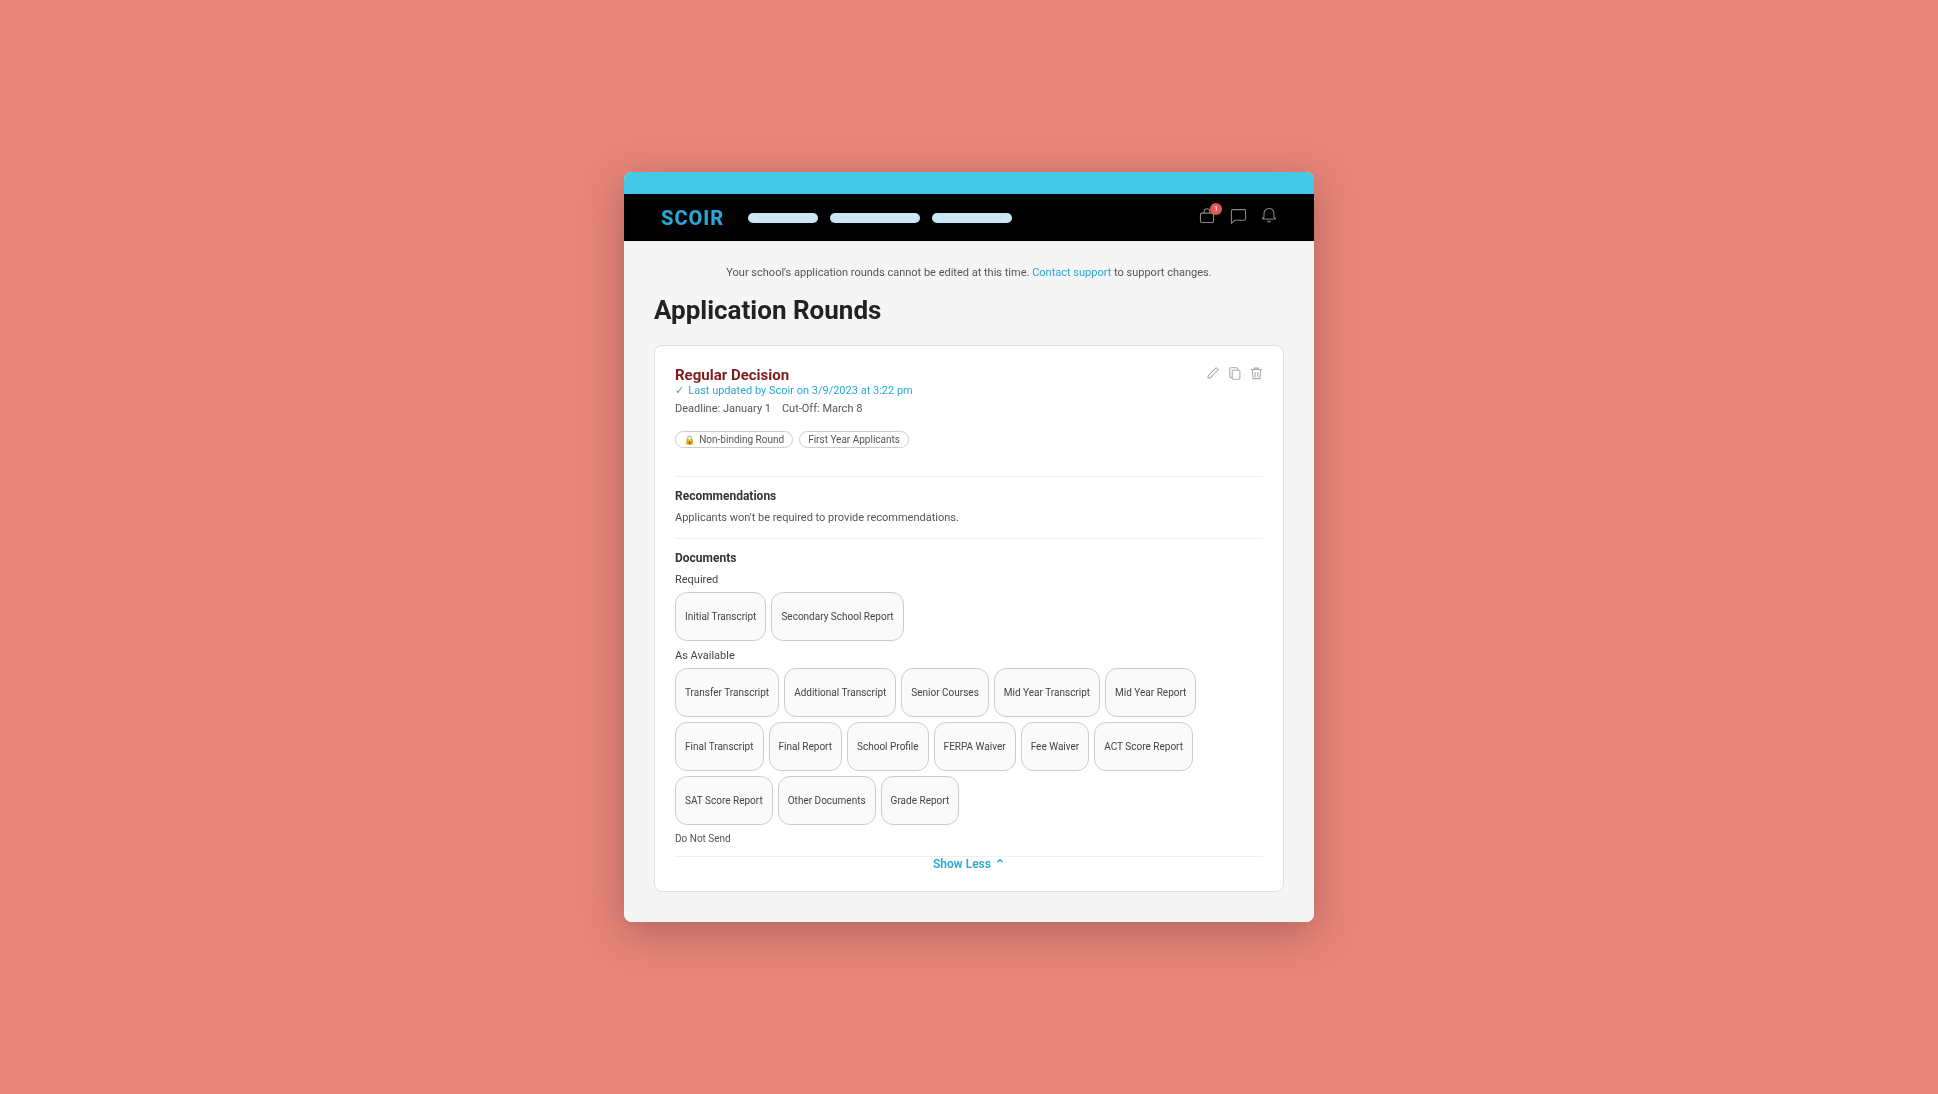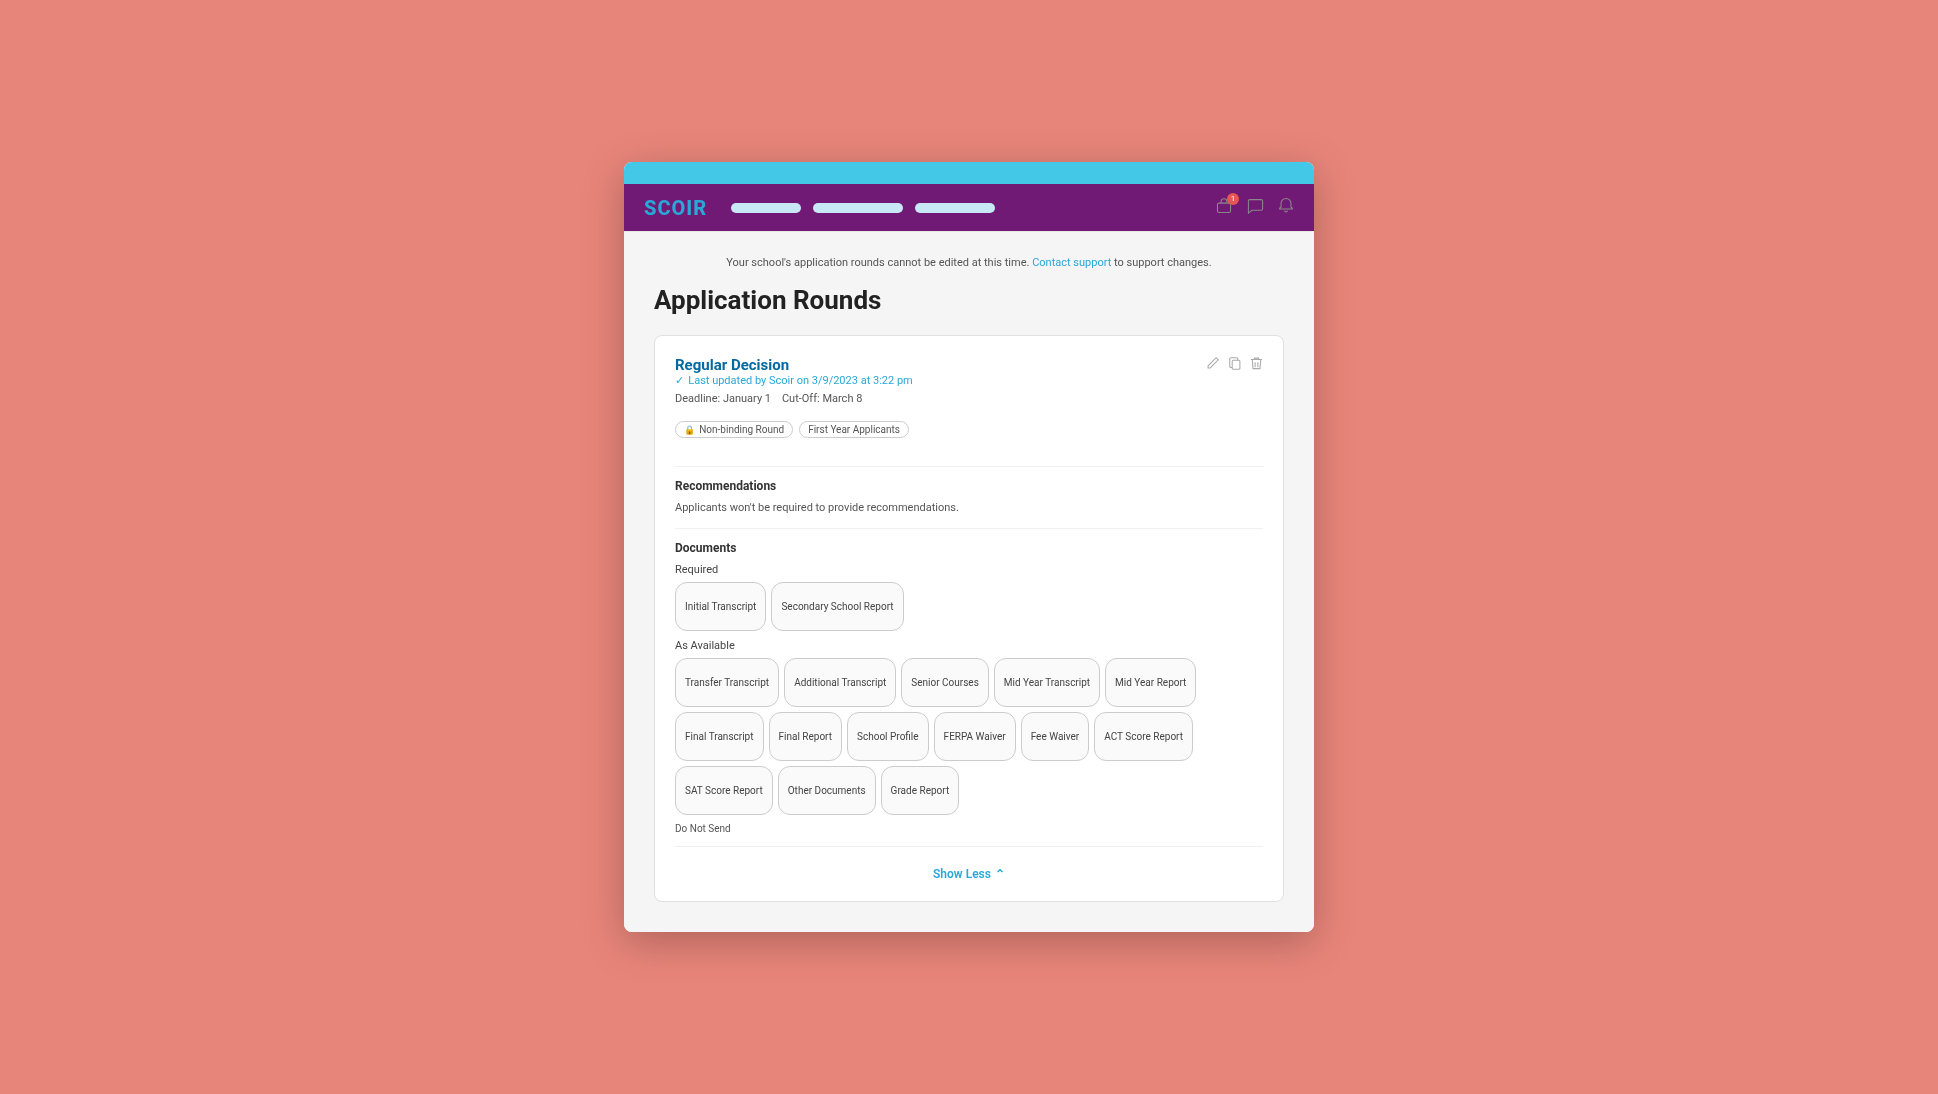--- a/index.html
+++ b/index.html
@@ -16,24 +16,24 @@
       background: #f5f5f5;
       border-radius: 8px;
       overflow: hidden;
       box-shadow: 0 10px 40px rgba(0,0,0,0.25);
     }
     .browser-bar {
       background: #44c8e8;
       height: 22px;
     }
     .navbar {
-      background: #701a75;
-      display: flex;
-      align-items: center;
-      padding: 0 20px;
+      background: #000000;
+      display: flex;
+      align-items: center;
+      padding: 0 37px;
       height: 48px;
       border-bottom: 1px solid #e8e8e8;
     }
     .logo {
       color: #29a8d8;
       font-size: 20px;
       font-weight: 800;
       letter-spacing: 1px;
       margin-right: 24px;
     }
@@ -103,21 +103,21 @@
     }
     .card-header {
       display: flex;
       justify-content: space-between;
       align-items: flex-start;
       margin-bottom: 8px;
     }
     .card-title {
       font-size: 15px;
       font-weight: 700;
-      color: #0369a1;
+      color: #7f1d1d;
     }
     .card-actions {
       display: flex;
       gap: 8px;
     }
     .card-action-btn {
       color: #aaa;
       cursor: pointer;
       font-size: 14px;
     }
@@ -197,21 +197,21 @@
     .show-less {
       text-align: center;
       color: #29a8d8;
       font-size: 12px;
       font-weight: 600;
       cursor: pointer;
       display: flex;
       align-items: center;
       justify-content: center;
       gap: 4px;
-      padding-top: 20px;
+      padding-top: 0;
       border-top: 1px solid #f0f0f0;
     }
     .chevron-up {
       font-size: 12px;
     }
     .divider {
       border: none;
       border-top: 1px solid #f0f0f0;
       margin: 12px 0;
     }

